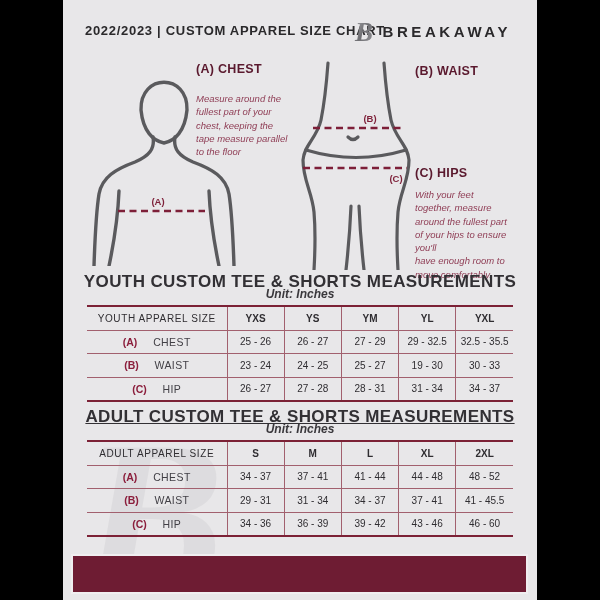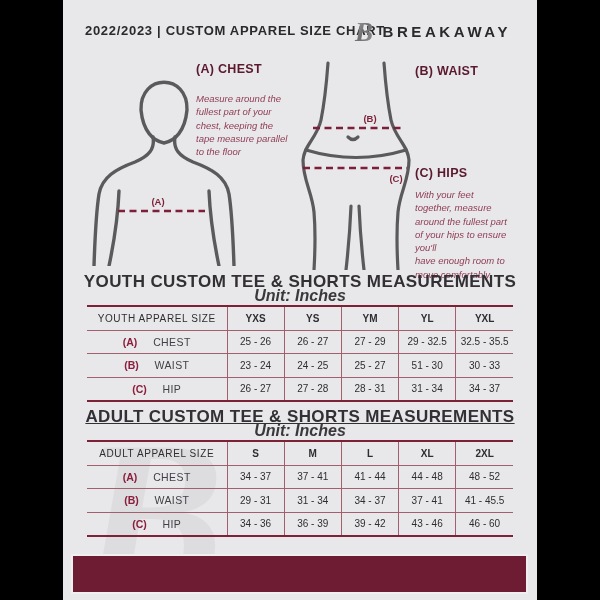--- a/index.html
+++ b/index.html
@@ -16,21 +16,21 @@
   
   .guide-head { position:absolute; font-size:12.5px; font-weight:bold; color:#5a192e;
                 letter-spacing:0.3px; }
   .guide-body { position:absolute; font-size:9.5px; font-style:italic; color:#8f3d55;
                 line-height:1.4; white-space:pre-line; }
   .fig { position:absolute; }
 
   
   .sec-title { position:absolute; width:100%; text-align:center; font-size:17px;
                font-weight:bold; color:#323034; letter-spacing:0.4px; }
-  .sec-unit  { position:absolute; width:100%; text-align:center; font-size:16px;
+  .sec-unit  { position:absolute; width:100%; text-align:center; font-size:12px;
                font-style:italic; font-weight:bold; color:#3a383c; }
 
   
   table.size-table { position:absolute; left:24px; width:426px; border-collapse:collapse;
                      table-layout:fixed; border-top:2px solid #7c2136; z-index:2; }
   table.size-table tr { border-bottom:1.5px solid #a2606e; }
   table.size-table tr:last-child { border-bottom:2px solid #7c2136; }
   table.size-table td { height:22.5px; padding:0; font-size:10px; color:#2f2d31;
                         text-align:center; vertical-align:middle; }
   table.size-table td + td { border-left:1.5px solid #a2606e; }
@@ -140,21 +140,21 @@
       <td>26 - 27</td>
       <td>27 - 29</td>
       <td>29 - 32.5</td>
       <td>32.5 - 35.5</td>
     </tr>
     <tr>
       <td class="lbl"><span class="pfx">(B)</span> <span class="lblname">WAIST</span></td>
       <td>23 - 24</td>
       <td>24 - 25</td>
       <td>25 - 27</td>
-      <td>51 - 30</td>
+      <td>19 - 30</td>
       <td>30 - 33</td>
     </tr>
     <tr>
       <td class="lbl"><span class="pfx">(C)</span> <span class="lblname">HIP</span></td>
       <td>26 - 27</td>
       <td>27 - 28</td>
       <td>28 - 31</td>
       <td>31 - 34</td>
       <td>34 - 37</td>
     </tr>

